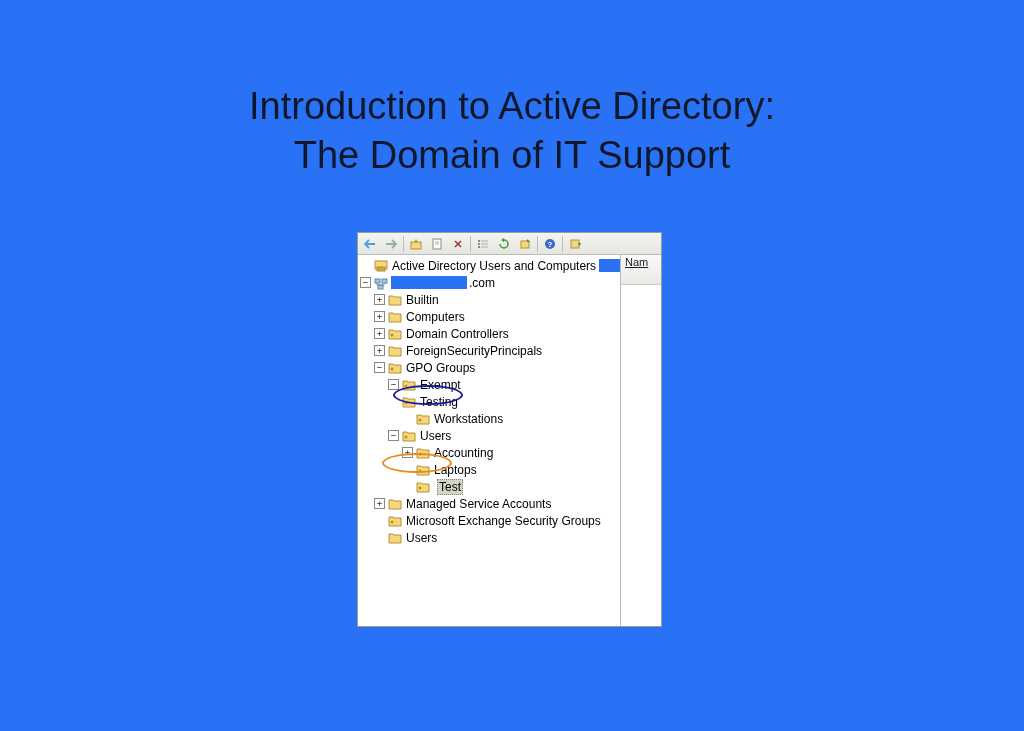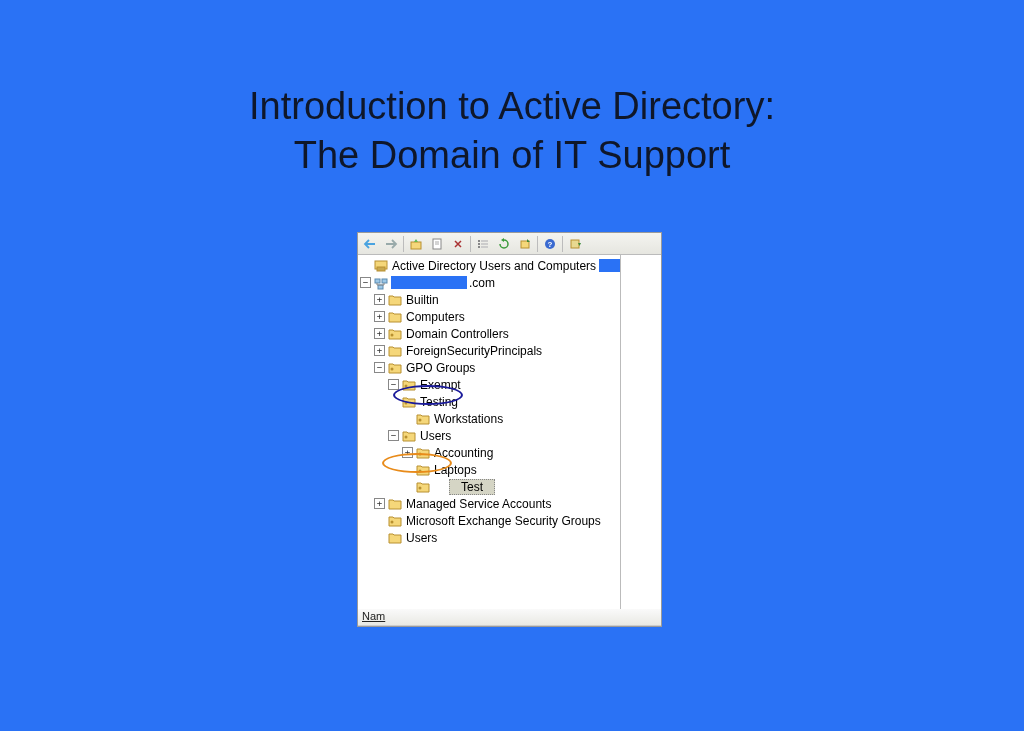--- a/index.html
+++ b/index.html
@@ -55,37 +55,36 @@
   }
   .tb-sep {
     width: 1px;
     height: 16px;
     background: #bcbcbc;
     margin: 0 1px;
   }
   .main-area {
     display: flex;
     height: calc(100% - 22px);
-    flex-direction: column;
   }
   .tree-panel {
     width: 263px;
     height: 100%;
     background: #fff;
     border-right: 1px solid #bbb;
     overflow: hidden;
     position: relative;
   }
   .right-panel {
     flex: 1;
     background: #fff;
     position: relative;
   }
   .col-header {
-    height: 17px;
+    height: 30px;
     background: linear-gradient(#fafafa,#e9e9e4);
     border-bottom: 1px solid #ccc;
     font-size: 11px;
     padding: 1px 4px;
     color: #222;
     text-decoration: underline;
   }
   .tree {
     font-size: 12px;
     font-family: Tahoma, "Segoe UI", Arial, sans-serif;
@@ -133,22 +132,22 @@
     align-items: center;
     justify-content: center;
   }
   .label {
     color: #000;
     padding: 0 1px;
   }
   .label.selected {
     background: #d5d5c5;
     border: 1px dotted #888;
-    padding: 0 11px;
-    margin: -1px 16px;
+    padding: 0 1px;
+    margin: -1px 4px;
   }
   .redact-domain {
     width: 76px;
     height: 13px;
     background: #2a72f5;
     display: inline-block;
     margin-right: 1px;
   }
   .redact-title {
     width: 36px;

